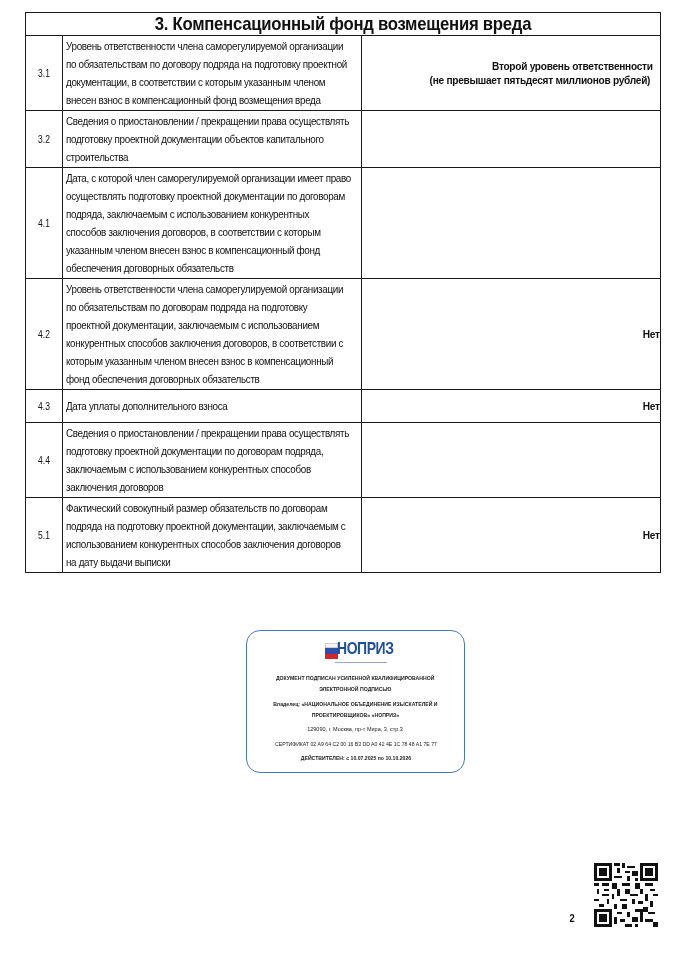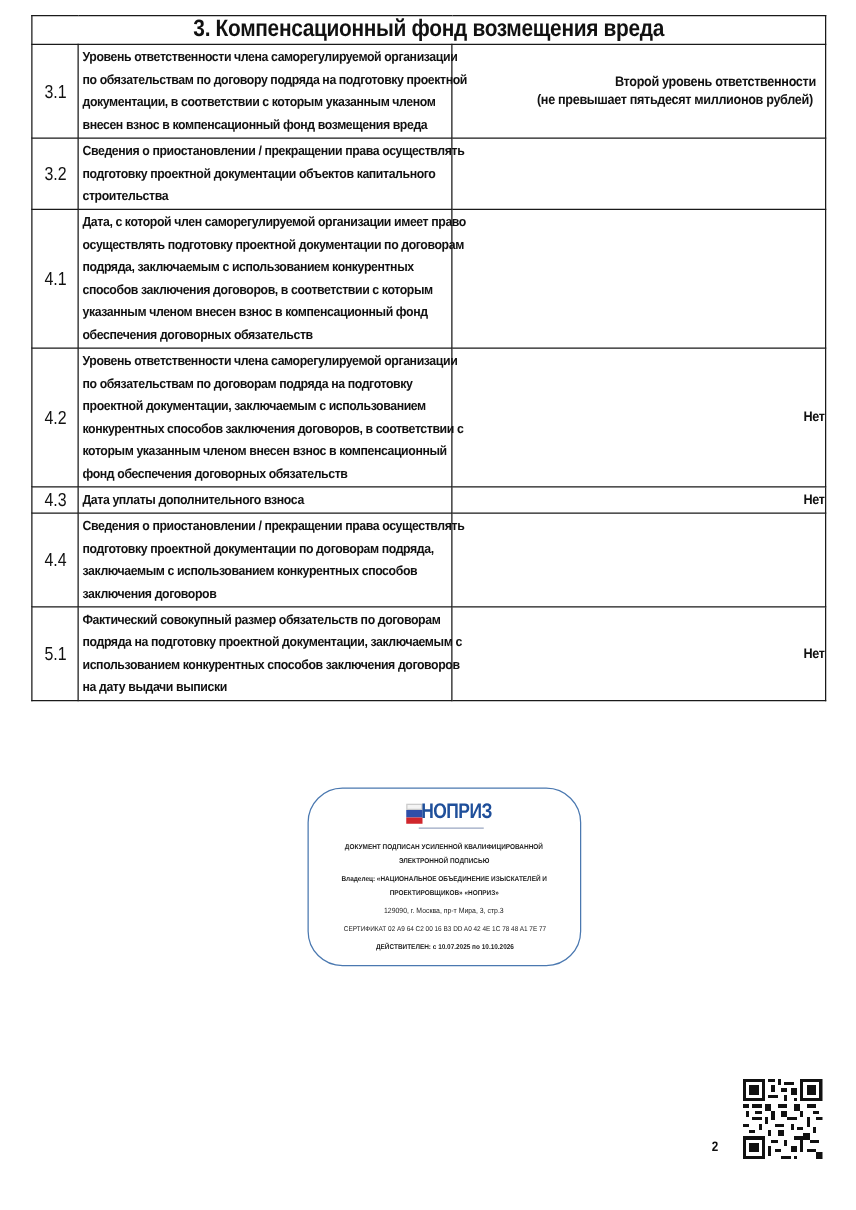--- a/index.html
+++ b/index.html
@@ -12,30 +12,30 @@
     border-collapse: collapse; table-layout: fixed;
   }
   .tbl td {
     border: 1.4px solid #1a1a1a; padding: 0; vertical-align: middle;
   }
   .tbl tr.sec td {
     text-align: center; font-size: 19px; font-weight: bold; letter-spacing: -0.3px;
     transform-origin: center;
   }
   .sec-text { display: inline-block; transform: scaleX(0.88); }
-  .num { text-align: center; font-size: 15px; }
+  .num { text-align: center; font-size: 10px; }
   .num span { display: inline-block; transform: scaleX(0.85); }
-  .desc { font-size: 10.6px; line-height: 18px; padding: 1px 3px !important; letter-spacing: -0.35px; font-weight: bold; }
+  .desc { font-size: 10.6px; line-height: 18px; padding: 1px 3px !important; letter-spacing: -0.35px; }
   .desc span { display: block; transform: scaleX(0.93); transform-origin: left center; white-space: nowrap; }
   .val { text-align: right; font-size: 11px; font-weight: bold; line-height: 14px; letter-spacing: -0.3px; }
   .val span { display: inline-block; transform: scaleX(0.92); }
 
   .stamp {
     position: absolute; left: 246px; top: 630px; width: 219px; height: 143px;
-    border: 1.3px solid #4a78b0; border-radius: 28px; box-sizing: border-box;
+    border: 1.3px solid #4a78b0; border-radius: 14px; box-sizing: border-box;
     text-align: center;
   }
   .logo {
     position: absolute; left: 78px; top: 9px; width: 62px; height: 22px;
   }
   .flag {
     position: absolute; left: 0; top: 3px; width: 13px; height: 16px;
   }
   .flag div { height: 33.33%; }
   .logo-text {
@@ -116,21 +116,21 @@
         <span>по обязательствам по договорам подряда на подготовку</span>
         <span>проектной документации, заключаемым с использованием</span>
         <span>конкурентных способов заключения договоров, в соответствии с</span>
         <span>которым указанным членом внесен взнос в компенсационный</span>
         <span>фонд обеспечения договорных обязательств</span>
       </td>
       <td class="val">
         <span>Нет</span>
       </td>
     </tr>
-    <tr style="height:21px">
+    <tr style="height:33px">
       <td class="num"><span>4.3</span></td>
       <td class="desc">
         <span>Дата уплаты дополнительного взноса</span>
       </td>
       <td class="val">
         <span>Нет</span>
       </td>
     </tr>
     <tr style="height:74px">
       <td class="num"><span>4.4</span></td>

